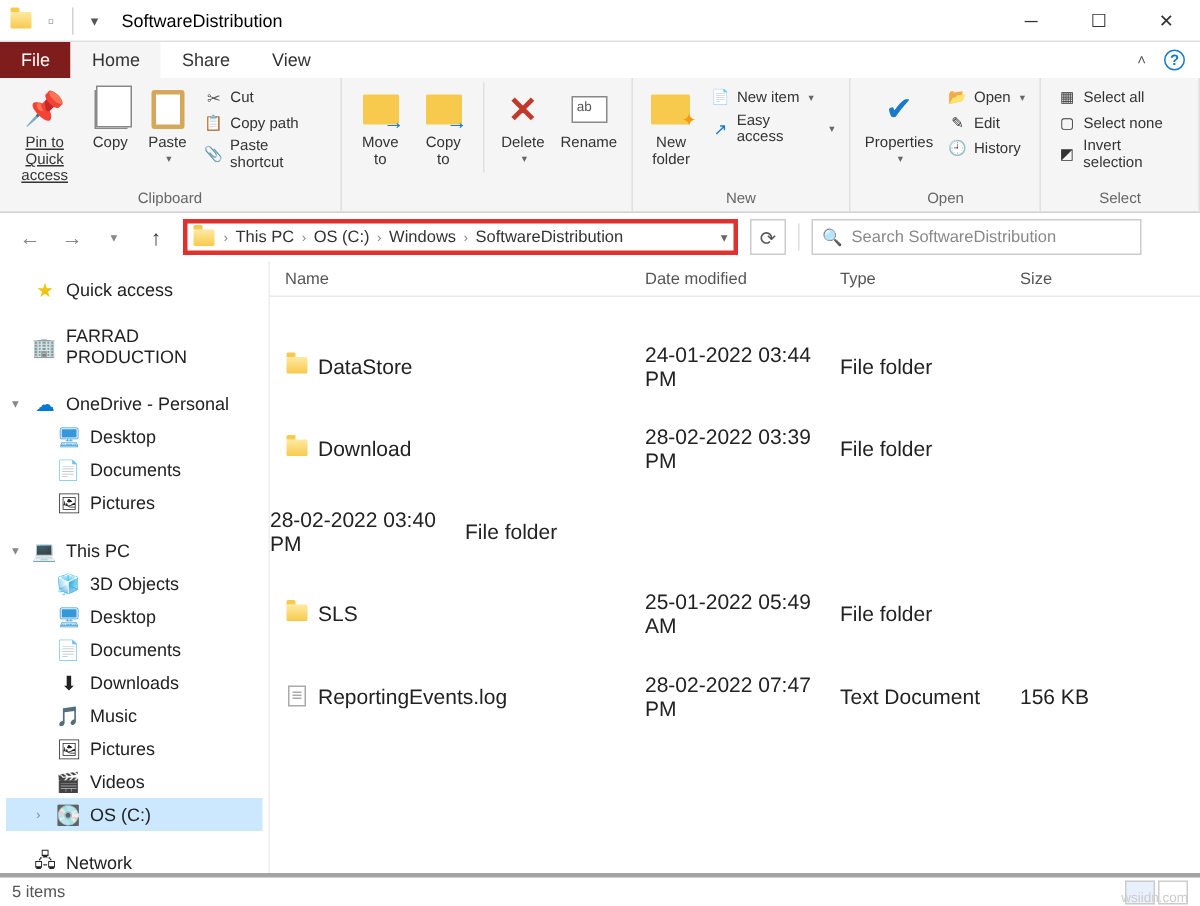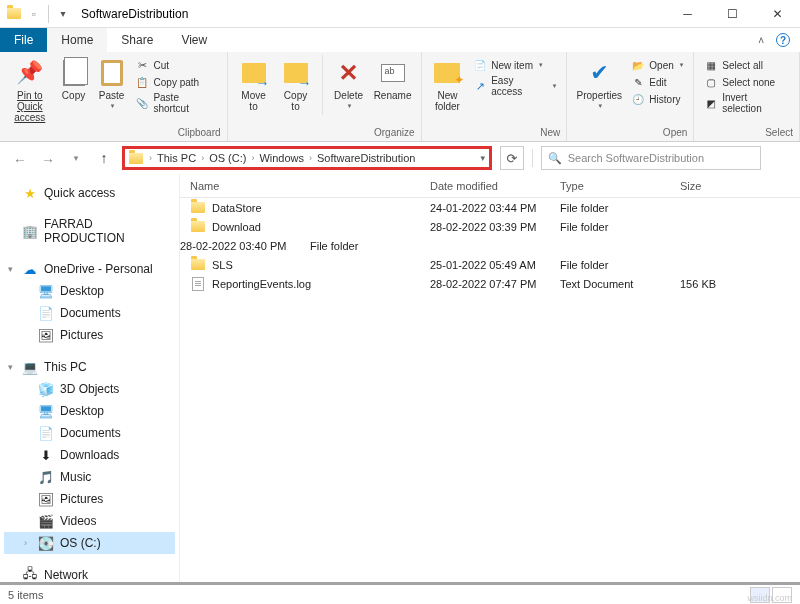--- a/index.html
+++ b/index.html
@@ -12,31 +12,31 @@
 .folder-icon-small { width: 14px; height: 11px; background: linear-gradient(#ffe9a2, #f7ca4d); border-radius: 1px; position: relative; }
 .folder-icon-small::before { content: ''; position: absolute; top: -3px; left: 0; width: 6px; height: 3px; background: #f7ca4d; border-radius: 1px 1px 0 0; }
 .qat-sep { width: 1px; height: 18px; background: #d0d0d0; margin: 0 2px; }
 .titlebar-title { margin-left: 6px; font-size: 12px; color: #000; }
 .titlebar-controls { margin-left: auto; display: flex; }
 .titlebar-btn { width: 45px; height: 28px; display: flex; align-items: center; justify-content: center; font-size: 12px; color: #333; }
 
 
 .menutabs { height: 24px; display: flex; align-items: stretch; background: #fff; position: relative; }
 .menutab { padding: 4px 14px; font-size: 12px; display: flex; align-items: center; color: #333; }
-.menutab.file { background: #0369a1; color: #fff; }
+.menutab.file { background: #7f1d1d; color: #fff; }
 .menutab.active { background: #f5f5f5; }
 .menutabs-right { margin-left: auto; display: flex; align-items: center; padding-right: 10px; gap: 12px; }
 .chevron-sm { font-size: 10px; color: #555; }
 .help-icon { width: 14px; height: 14px; border-radius: 50%; border: 1px solid #1979ca; color: #1979ca; font-size: 10px; display: flex; align-items: center; justify-content: center; font-weight: bold; }
 
 
 .ribbon { height: 90px; background: #f5f5f5; border-bottom: 1px solid #d0d0d0; display: flex; }
 .ribbon-group { border-right: 1px solid #e0e0e0; padding: 3px 6px 1px; display: flex; flex-direction: column; justify-content: space-between; }
 .ribbon-group-content { display: flex; align-items: flex-start; gap: 2px; }
-.ribbon-group-label { text-align: right; font-size: 10px; color: #666; padding-bottom: 2px; }
+.ribbon-group-label { text-align: center; font-size: 10px; color: #666; padding-bottom: 2px; }
 .ribbon-bigbtn { width: 48px; display: flex; flex-direction: column; align-items: center; text-align: center; padding: 2px; gap: 1px; }
 .ribbon-bigbtn .icon { width: 32px; height: 32px; display: flex; align-items: center; justify-content: center; }
 .ribbon-bigbtn .label { font-size: 10px; line-height: 11px; color: #333; }
 .ribbon-smallbtns { display: flex; flex-direction: column; gap: 1px; padding-top: 2px; }
 .ribbon-smallbtn { display: flex; align-items: center; gap: 4px; font-size: 10px; padding: 1px 4px; color: #333; }
 .ribbon-smallbtn .small-icon { width: 14px; height: 14px; display: inline-flex; align-items: center; justify-content: center; }
 .dropdown-arrow { font-size: 7px; color: #666; margin-left: 2px; }
 
 
 .pin-shape { color: #555; font-size: 22px; }
@@ -81,21 +81,21 @@
 .onedrive-blue { color: #0078d4; }
 .drive-gray { color: #888; }
 .monitor-blue { color: #3498db; }
 
 .files-pane { flex: 1; }
 .columns-header { display: flex; border-bottom: 1px solid #e8e8e8; height: 24px; align-items: center; font-size: 11px; color: #555; }
 .col-name { width: 250px; padding-left: 10px; }
 .col-date { width: 130px; }
 .col-type { width: 120px; }
 .col-size { width: 80px; }
-.file-row { display: flex; height: 19px; align-items: center; font-size: 11px; color: #222; }
+.file-row { display: flex; height: 19px; align-items: center; font-size: 14px; color: #222; margin-top: 36px; }
 .file-row .col-name { display: flex; align-items: center; gap: 6px; }
 .file-icon { width: 16px; height: 16px; display: inline-flex; align-items: center; justify-content: center; }
 .doc-icon { width: 12px; height: 14px; background: #fff; border: 1px solid #aaa; position: relative; }
 .doc-icon::after { content: ''; position: absolute; top: 3px; left: 2px; right: 2px; height: 1px; background: #aaa; box-shadow: 0 2px 0 #aaa, 0 4px 0 #aaa; }
 
 
 .statusbar { position: absolute; bottom: 0; left: 0; right: 0; height: 22px; border-top: 3px solid #a3a3a3; display: flex; align-items: center; padding: 0 8px; font-size: 11px; color: #555; }
 .statusbar-right { margin-left: auto; display: flex; gap: 2px; }
 .view-toggle { width: 20px; height: 16px; border: 1px solid #ccc; background: #e8f0fe; }
 
@@ -194,21 +194,20 @@
         <span class="label">Delete</span>
         <span class="dropdown-arrow">▾</span>
       </div>
       <div class="ribbon-bigbtn" style="width:44px;">
         <span class="icon">
             <span class="rename-shape"></span>
           </span>
         <span class="label">Rename</span>
       </div>
     </div>
-    <div class="ribbon-group-label">Organize</div>
   </div>
 
   <div class="ribbon-group">
     <div class="ribbon-group-content">
       <div class="ribbon-bigbtn" style="width:40px;">
         <span class="icon">
             <span class="newfolder-shape"></span>
           </span>
         <span class="label" style="white-space:pre-line;">New
 folder</span>

